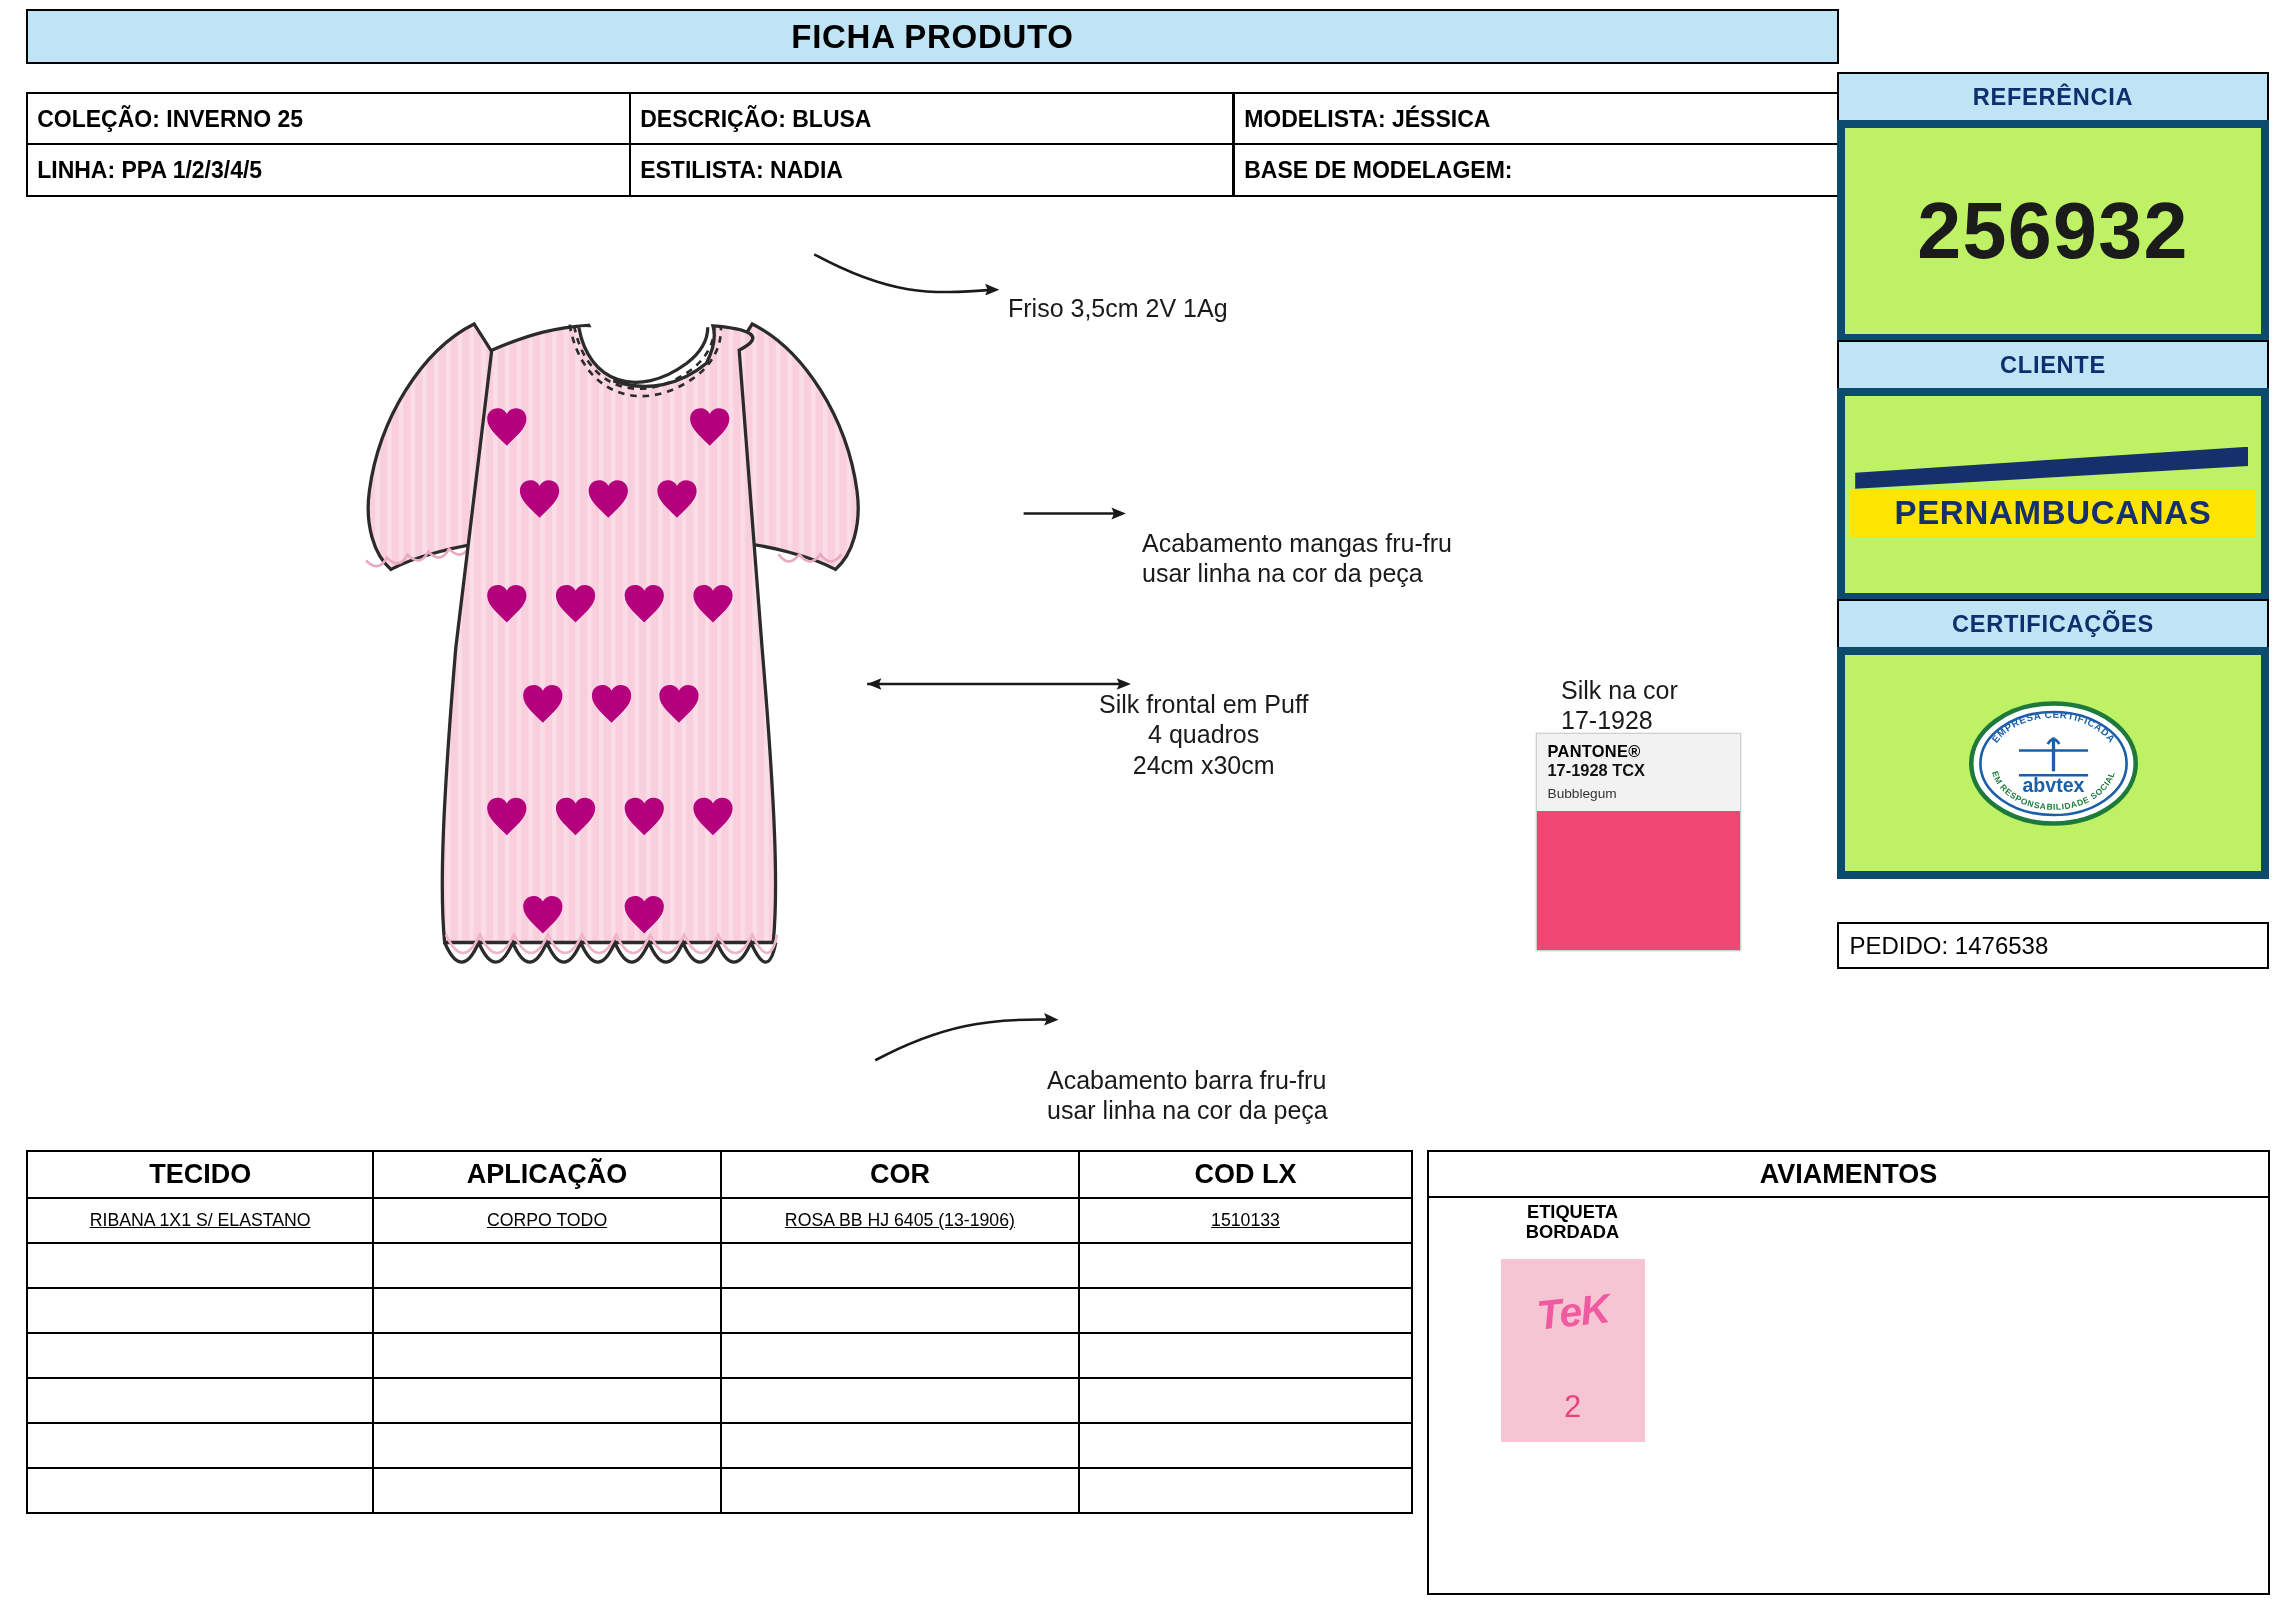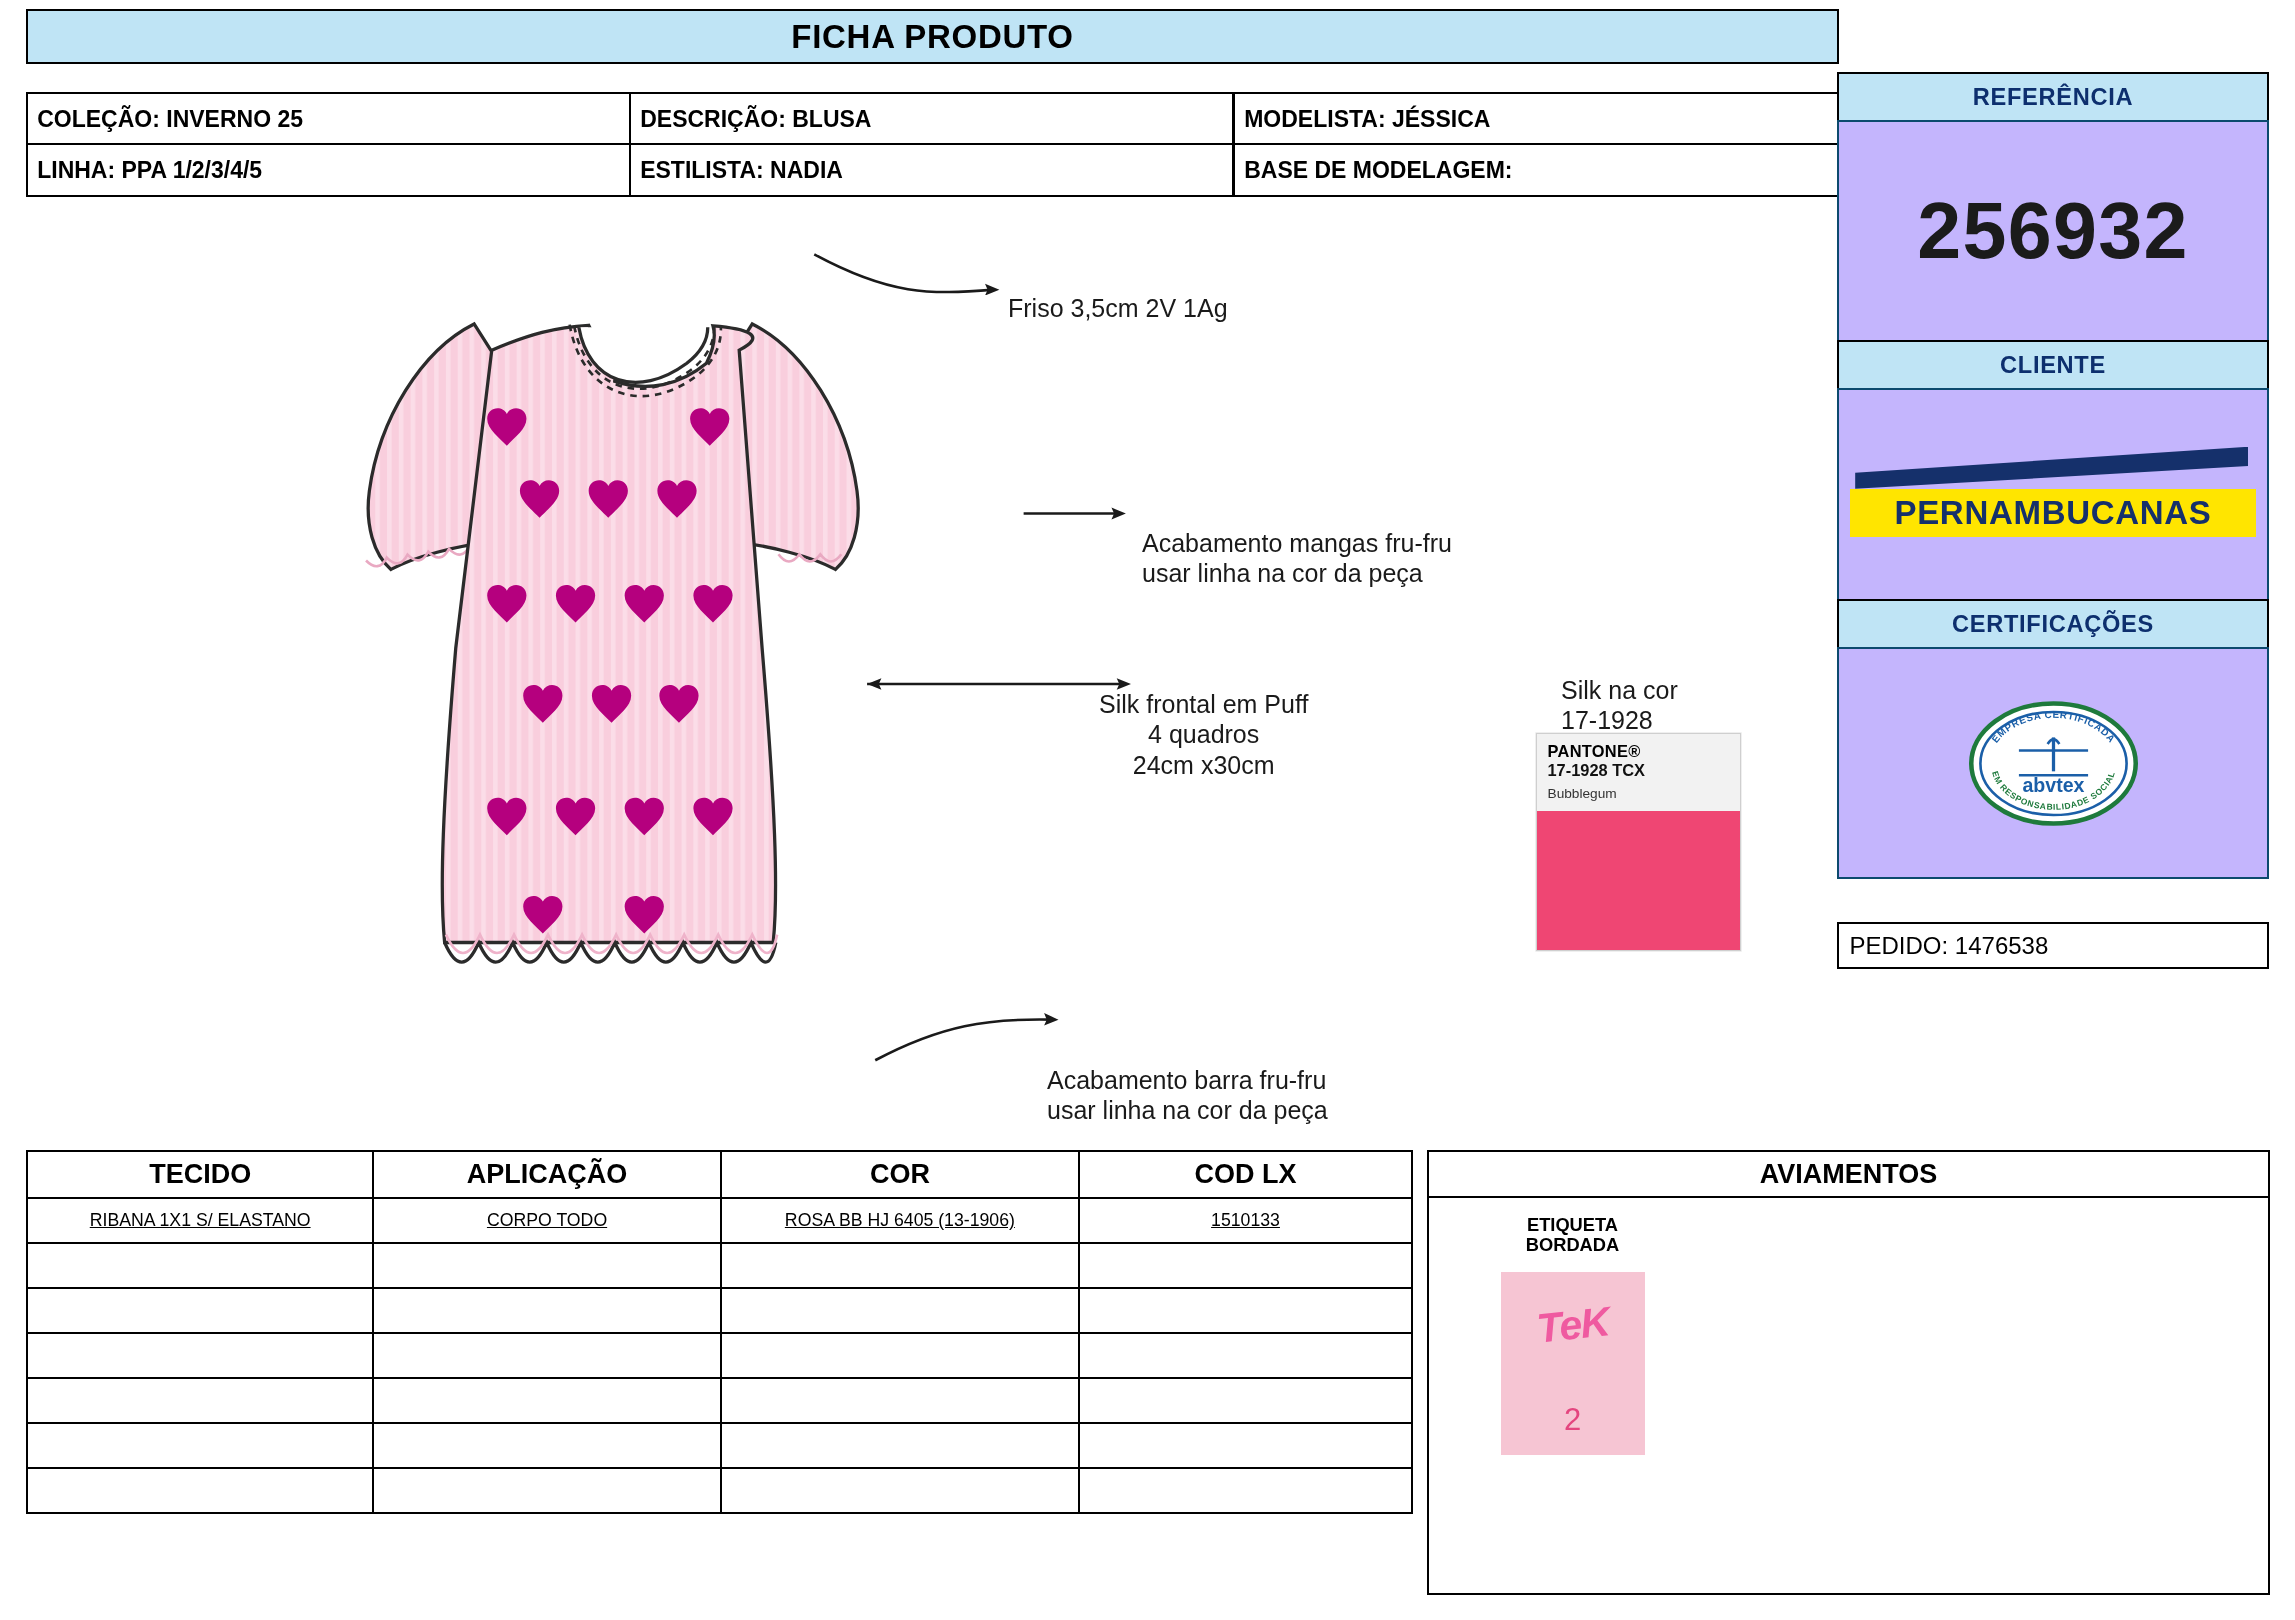--- a/index.html
+++ b/index.html
@@ -46,21 +46,21 @@
 
   
   .rp-head {
     background: #bfe4f5;
     border: 2px solid #000;
     font-size: 23.6px;
     font-weight: bold;
     color: #0d2f6e;
     letter-spacing: 0.7px;
   }
-  .rp-body { border: 2px solid #0c4a6e; background: #c4b5fd; }
+  .rp-body { border: 8px solid #0c4a6e; background: #bef264; }
   #ref-number {
     font-size: 79px;
     font-weight: bold;
     color: #1b1b1b;
     letter-spacing: 1.3px;
   }
 
   
   .pb-logo { position: relative; width: 406px; height: 98px; }
   .pb-swoosh {
@@ -408,21 +408,21 @@
         <td></td>
         <td></td>
       </tr>
     </tbody>
   </table>
 
   <div class="bx" id="aviamentos-box" style="left:1427px; top:1150px; width:843px; height:445px;">
     <div class="bx ctr" style="left:0; top:0; width:839px; height:46px; border-bottom:2px solid #000;">
       <span id="aviamentos-title">AVIAMENTOS</span>
     </div>
-    <div class="bx" style="left:39px; top:63px; width:209px; height:340px;">
+    <div class="bx" style="left:39px; top:50px; width:209px; height:340px;">
       <div class="avi-label" style="white-space:pre-line;">ETIQUETA
 BORDADA</div>
       <div class="avi-art" style="margin-top:15.7px;">
         <div class="avi-logo">TeK</div>
         <div class="avi-num">2</div>
       </div>
     </div>
   </div>
 
 </div>

